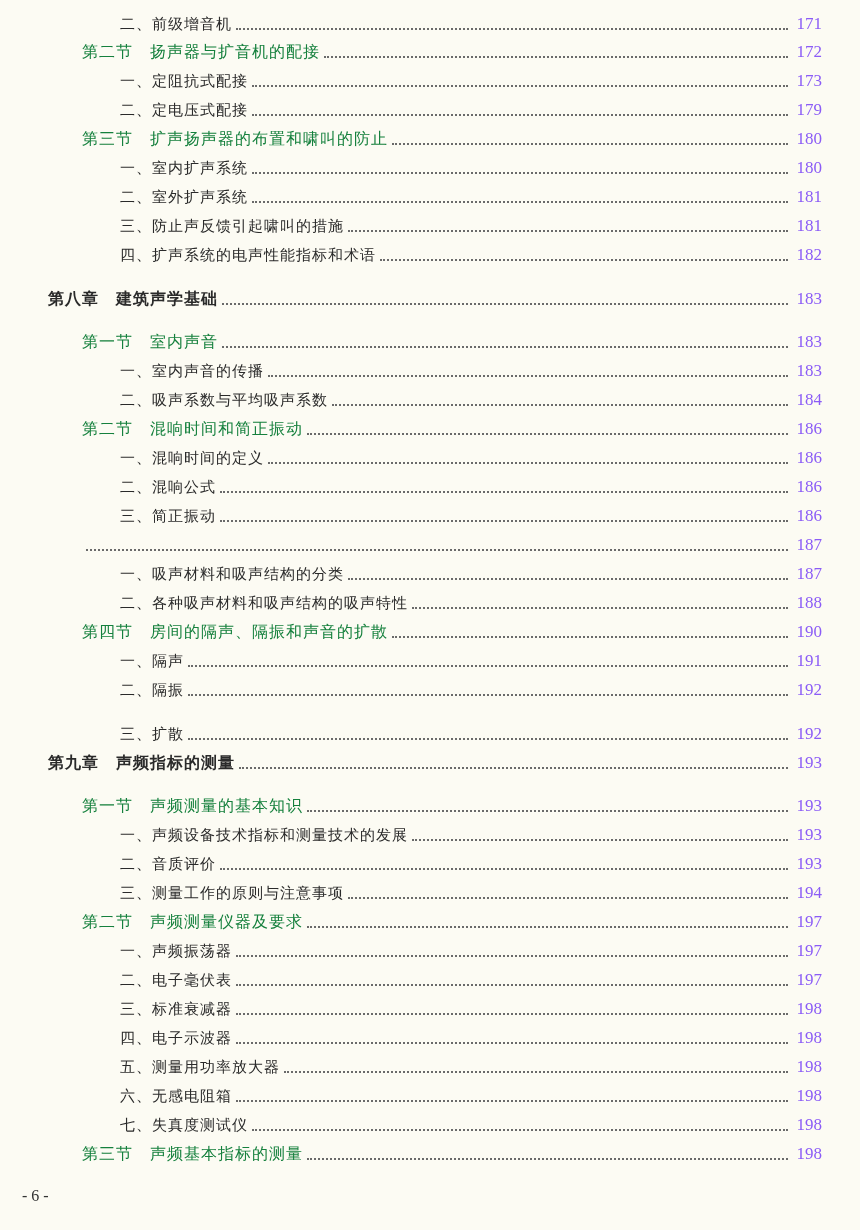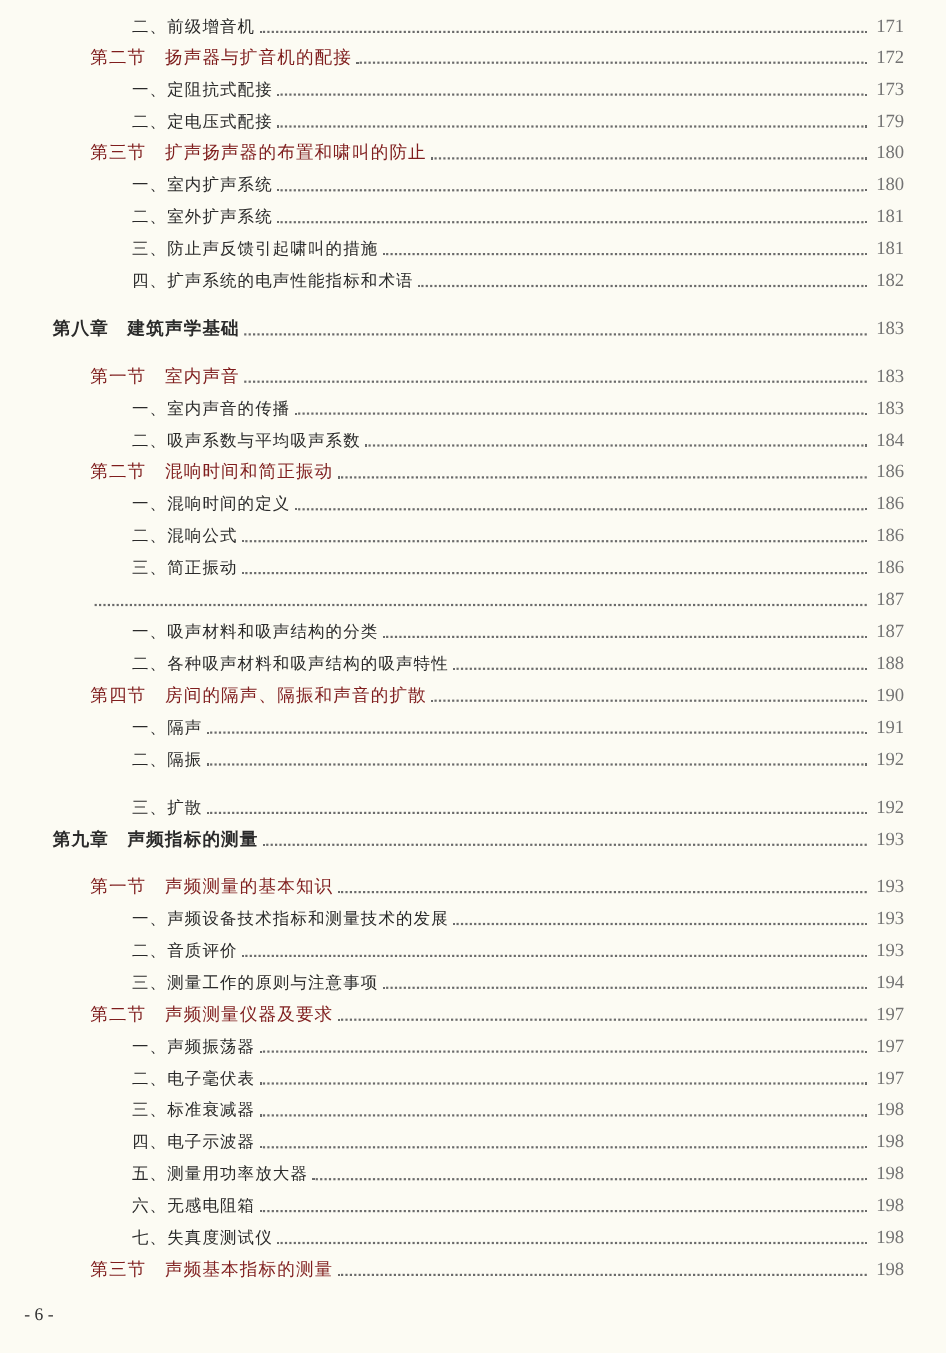--- a/index.html
+++ b/index.html
@@ -21,25 +21,25 @@
   }
   .entry .label { font-size: 16px; letter-spacing: 1px; line-height: 28px; }
   .entry .leader {
     flex: 1;
     margin: 0 4px 8px 4px;
     border-bottom: 2px dotted #6a6a6a;
     height: 0;
   }
   .entry .page {
     font-family: "Liberation Serif", serif;
-    font-size: 17px; line-height: 28px; color: #737373;
+    font-size: 17px; line-height: 28px; color: #8b5cf6;
     width: 30px; text-align: right;
   }
   .entry.chapter .label { font-family: "DejaVu Sans", "Liberation Sans", sans-serif; font-weight: bold; font-size: 16px; }
-  .entry.section .label { font-family: "DejaVu Sans", "Liberation Sans", sans-serif; font-size: 16px; color: #7f1d1d; }
+  .entry.section .label { font-family: "DejaVu Sans", "Liberation Sans", sans-serif; font-size: 16px; color: #15803d; }
   .entry.item .label { font-size: 15px; }
   .pnum {
     position: absolute; left: 22px; top: 1187px;
     font-family: "Liberation Serif", serif; font-size: 16px; color: #333;
   }
 </style>
 </head>
 <body>
 
 <div class="toc" id="toc">

